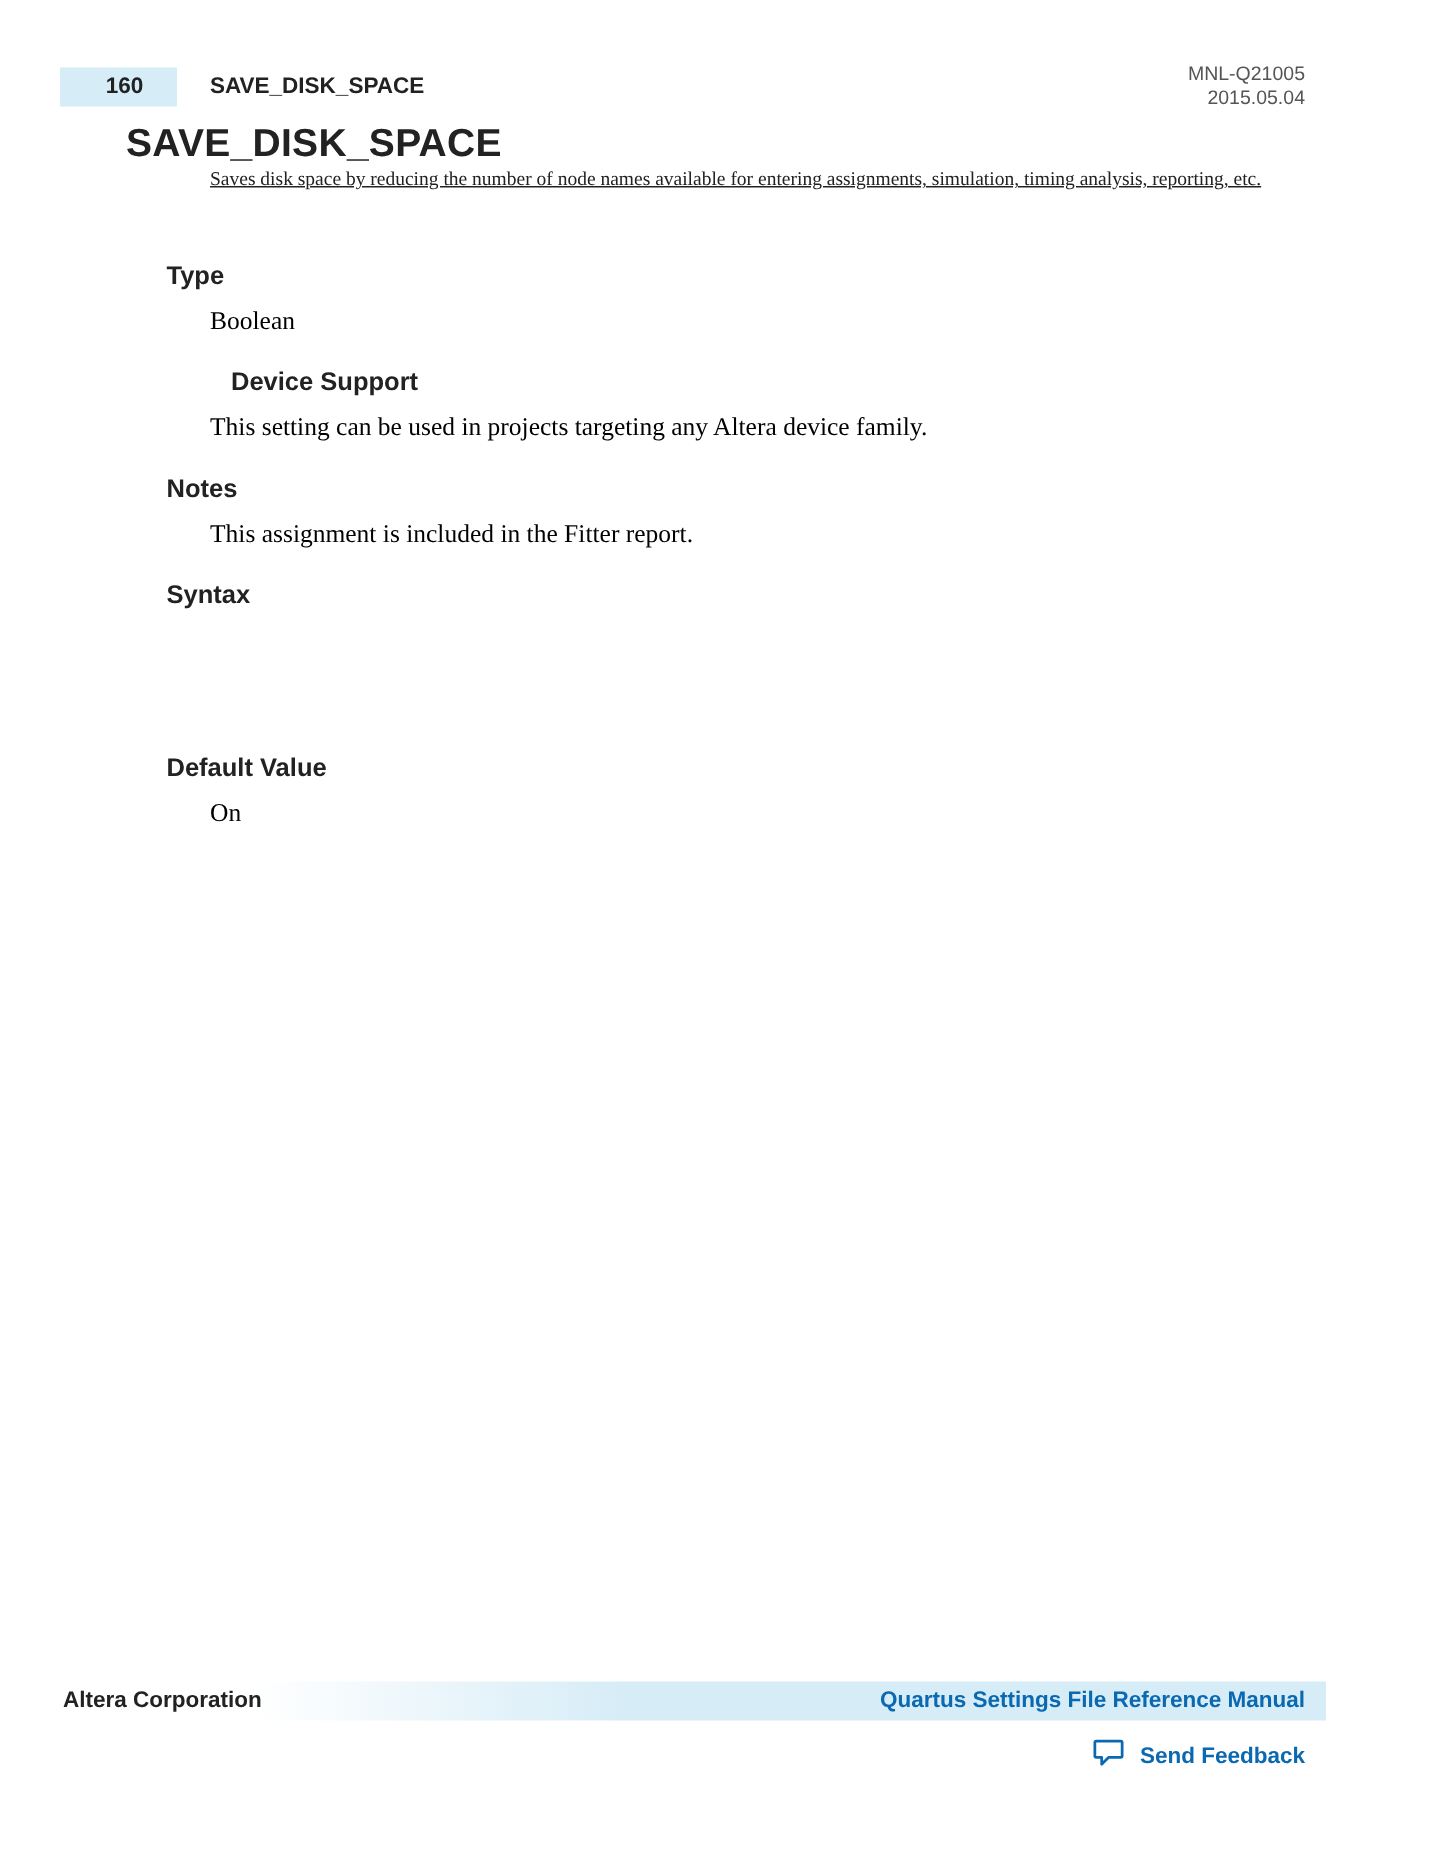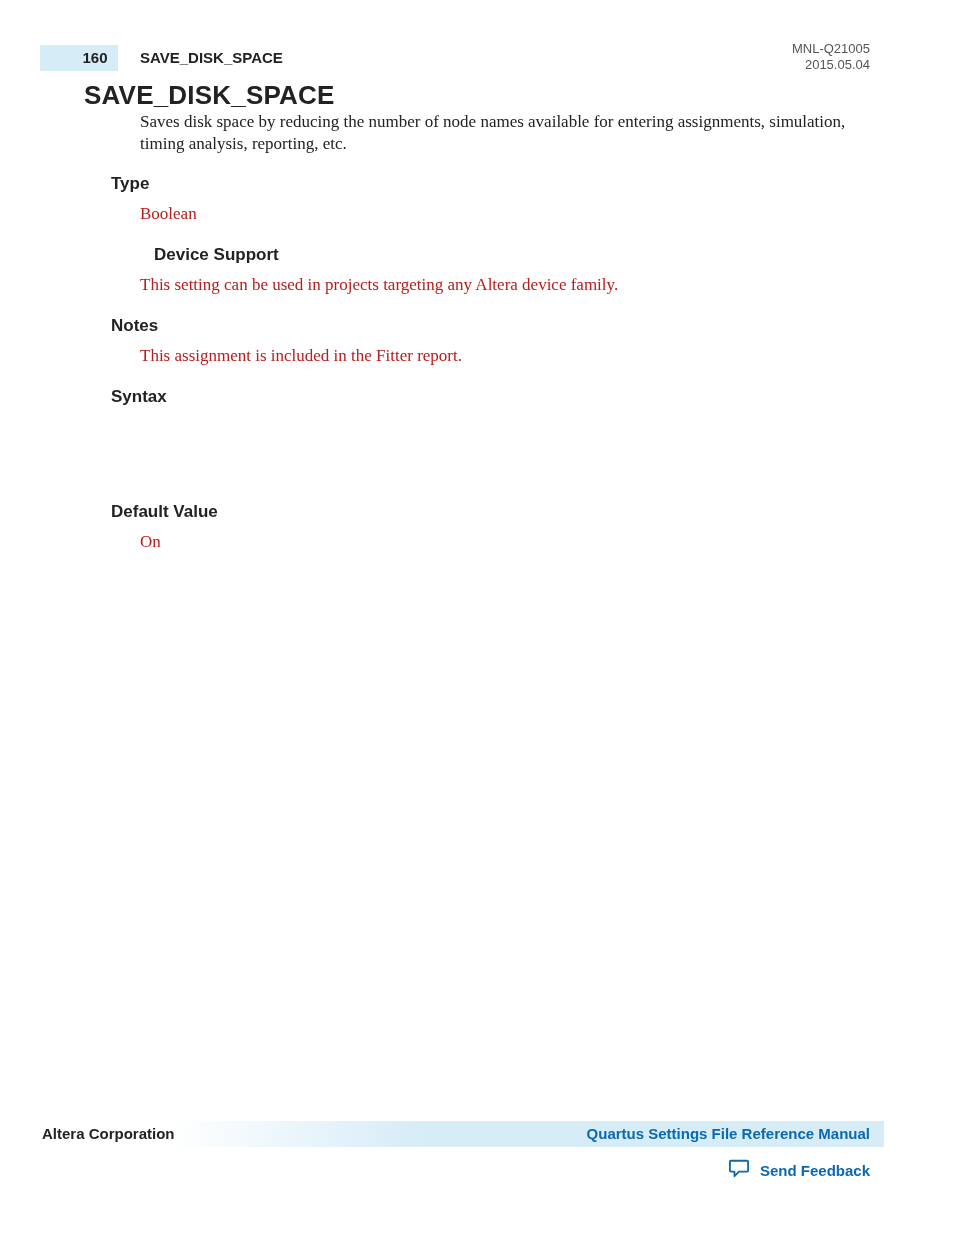--- a/index.html
+++ b/index.html
@@ -2,30 +2,30 @@
 <html><head>
 <meta charset="utf-8">
 <style>
   * { margin:0; padding:0; box-sizing:border-box; }
   html,body { width:954px; height:1235px; background:#fff; font-family:Georgia, "Times New Roman", serif; color:#222; }
   .page { position:relative; width:954px; height:1235px; }
 
   
   .hdr { position:absolute; top:45px; left:0; right:0; height:28px; }
   .pnum-box { position:absolute; left:40px; top:0; width:78px; height:26px; background:#d6ecf7; }
-  .pnum { position:absolute; left:56px; top:4px; width:78px; text-align:center; font-family:"Segoe UI","Helvetica Neue",Arial,sans-serif; font-weight:700; font-size:15px; color:#222; }
+  .pnum { position:absolute; left:44px; top:4px; width:78px; text-align:center; font-family:"Segoe UI","Helvetica Neue",Arial,sans-serif; font-weight:700; font-size:15px; color:#222; }
   .hdr-title { position:absolute; left:140px; top:4px; font-family:"Segoe UI","Helvetica Neue",Arial,sans-serif; font-weight:700; font-size:15px; color:#222; }
   .hdr-right { position:absolute; right:84px; top:-4px; text-align:right; font-family:"Segoe UI","Helvetica Neue",Arial,sans-serif; font-size:13px; color:#555; line-height:1.25; }
 
   
   .h1 { position:absolute; left:84px; top:80px; font-family:"Segoe UI","Helvetica Neue",Arial,sans-serif; font-weight:700; font-size:26px; color:#222; letter-spacing:.2px; }
-  .intro { position:absolute; left:140px; top:111px; right:84px; font-family:Georgia,"Times New Roman",serif; font-size:17px; line-height:1.28; color:#222; }
+  .intro { position:absolute; left:140px; top:111px; right:84px; font-family:Georgia,"Times New Roman",serif; font-size:13px; line-height:1.28; color:#222;text-decoration:underline; }
 
   .sec-h { font-family:"Segoe UI","Helvetica Neue",Arial,sans-serif; font-weight:700; font-size:17px; color:#222; position:absolute; left:111px; }
-  .sec-b { position:absolute; left:140px; right:84px; font-family:Georgia,"Times New Roman",serif; font-size:17px; color:#b91c1c; }
+  .sec-b { position:absolute; left:140px; right:84px; font-family:Georgia,"Times New Roman",serif; font-size:17px; color:#000000; }
 
   .h-type   { top:174px; } .b-type   { top:204px; }
   .h-dev    { top:245px;margin-left:43px; } .b-dev    { top:275px; }
   .h-notes  { top:316px; } .b-notes  { top:346px; }
   .h-syntax { top:387px; }
   .h-defv   { top:502px; } .b-defv   { top:532px; }
 
   
   .ftr { position:absolute; left:0; right:0; top:1121px; height:28px; }
   .ftr .corp { position:absolute; left:42px; top:4px; font-family:"Segoe UI","Helvetica Neue",Arial,sans-serif; font-weight:700; font-size:15px; color:#222;text-align:right; }

